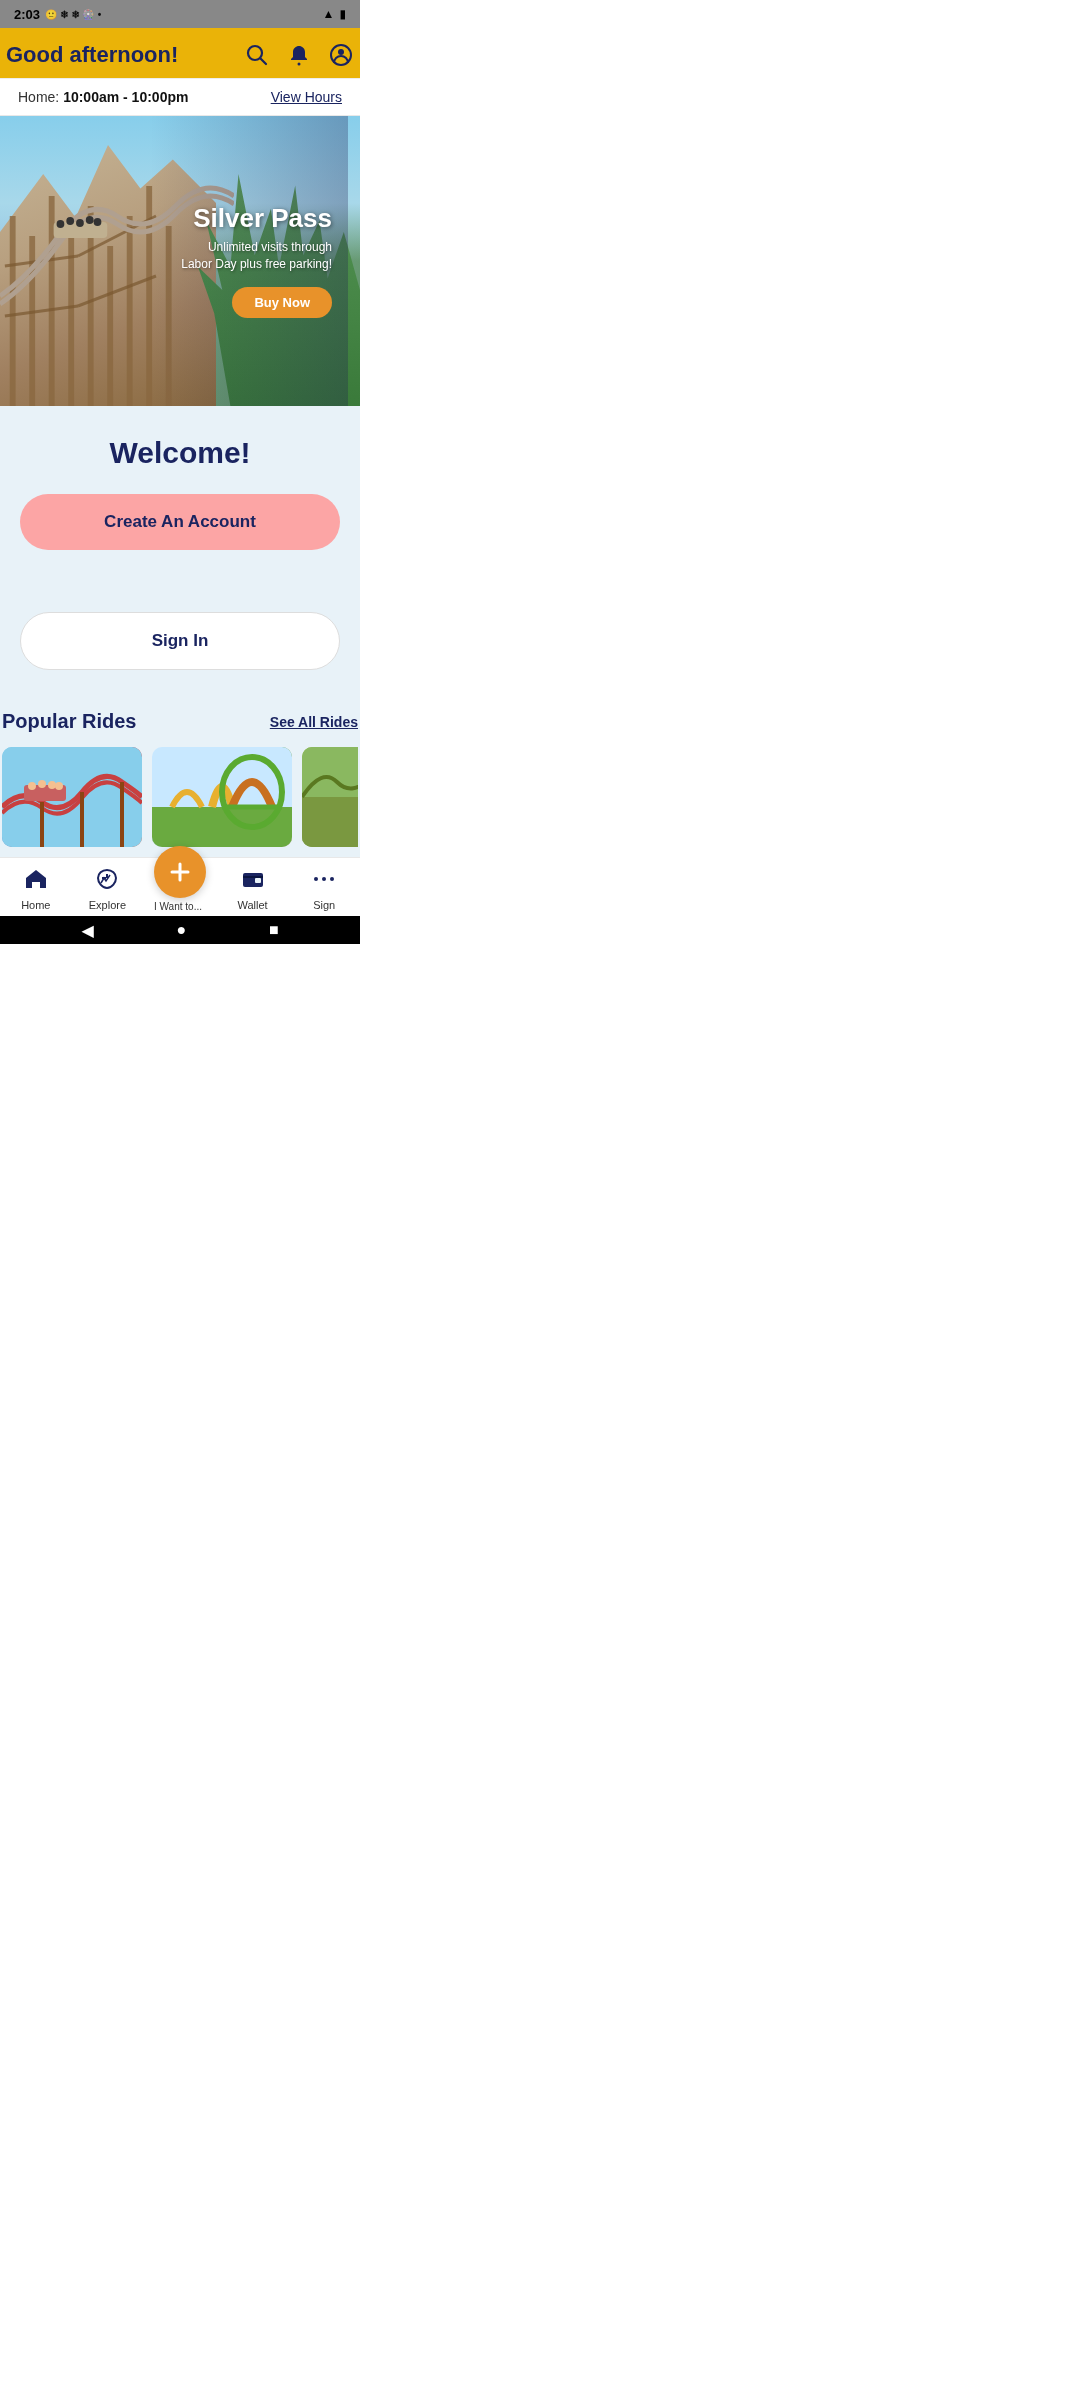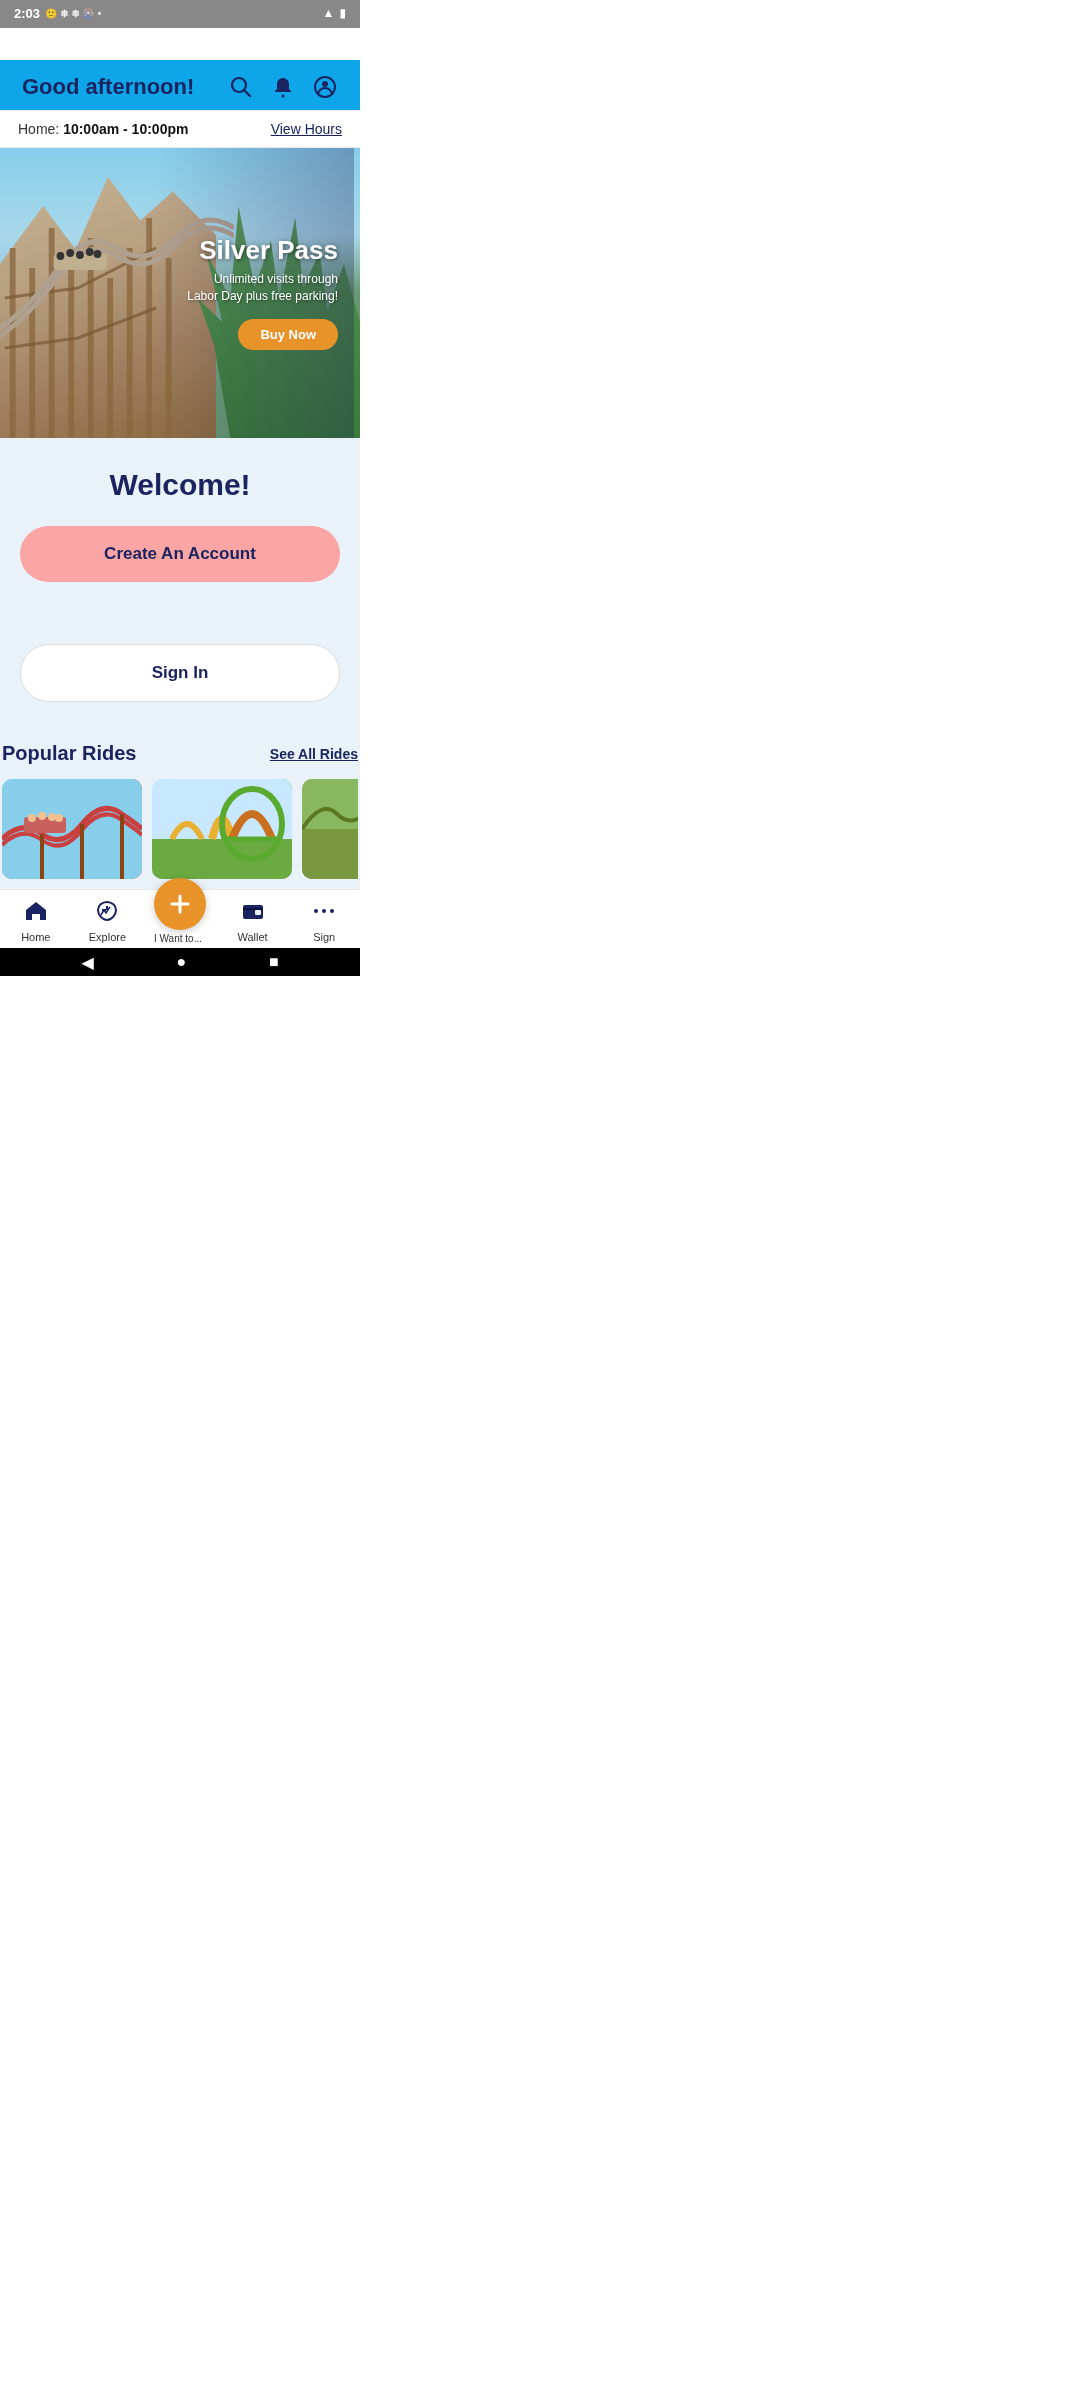--- a/index.html
+++ b/index.html
@@ -9,40 +9,39 @@
       width: 360px;
       min-height: 800px;
       font-family: -apple-system, BlinkMacSystemFont, 'Segoe UI', sans-serif;
       background: #fff;
       overflow-x: hidden;
     }
 
     
     .status-bar {
       background: #888;
-      color: #ffffff;
-      display: flex;
-      align-items: flex-start;
+      color: #000000;
+      display: flex;
+      align-items: center;
       justify-content: space-between;
       padding: 6px 14px;
       font-size: 12px;
       height: 28px;
     }
     .status-left { display: flex; align-items: center; gap: 5px; font-weight: 600; font-size: 13px; }
     .status-right { display: flex; align-items: center; gap: 5px; }
 
     
     .header {
-      background: #0ea5e9;
-      padding: 14px 22px 10px;
+      background: #eab308;
+      padding: 14px 6px 10px;
       display: flex;
       align-items: center;
       justify-content: space-between;
       border-bottom: 1px solid #eee;
-      margin-top: 32px;
     }
     .header-title {
       font-size: 22px;
       font-weight: 700;
       color: #1a2460;
     }
     .header-icons {
       display: flex;
       align-items: center;
       gap: 16px;
@@ -122,21 +121,21 @@
       top: 0;
       left: 0;
       width: 100%;
       height: 50%;
       background: linear-gradient(180deg, #87ceeb 0%, #a8d8ea 60%, transparent 100%);
     }
 
     .hero-content {
       position: absolute;
       top: 0;
-      right: 6px;
+      right: 12px;
       width: 55%;
       height: 100%;
       background: linear-gradient(90deg, transparent 0%, rgba(30,30,80,0.3) 100%);
       display: flex;
       flex-direction: column;
       align-items: flex-end;
       justify-content: center;
       padding: 20px 16px 20px 10px;
     }
 

